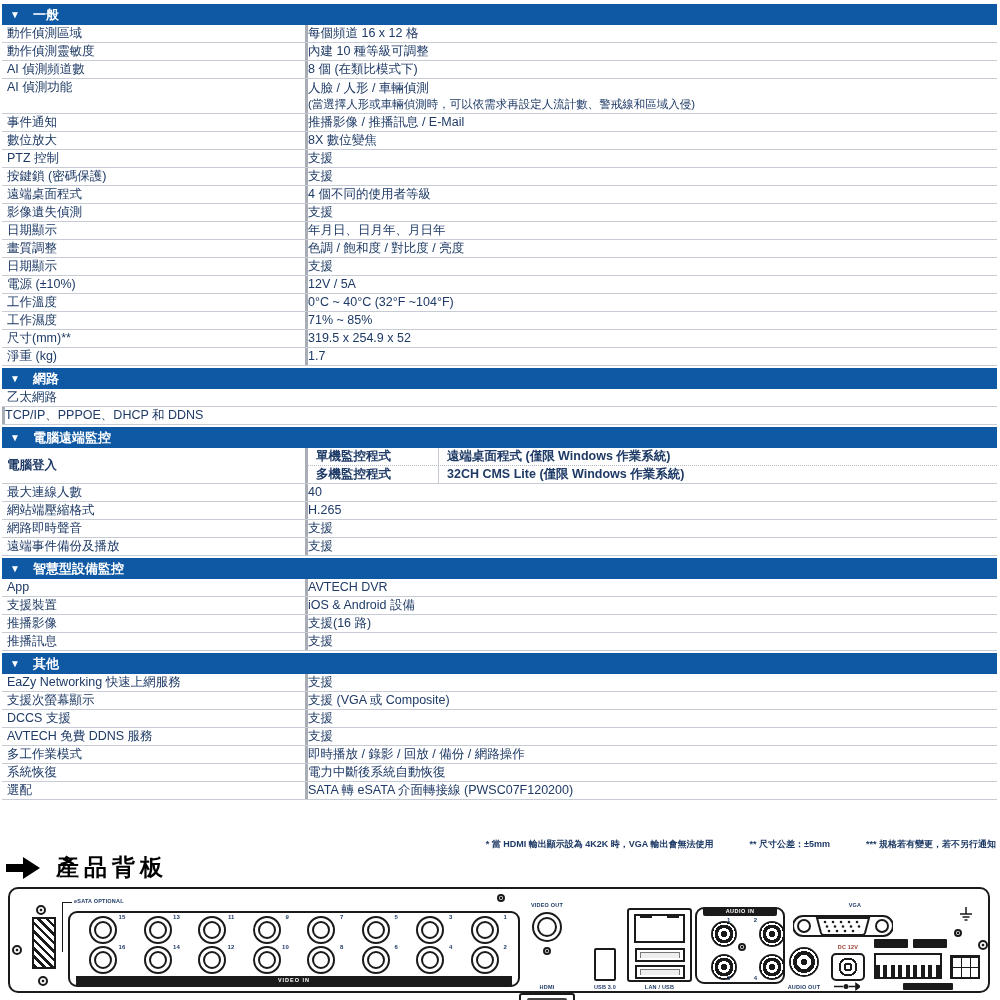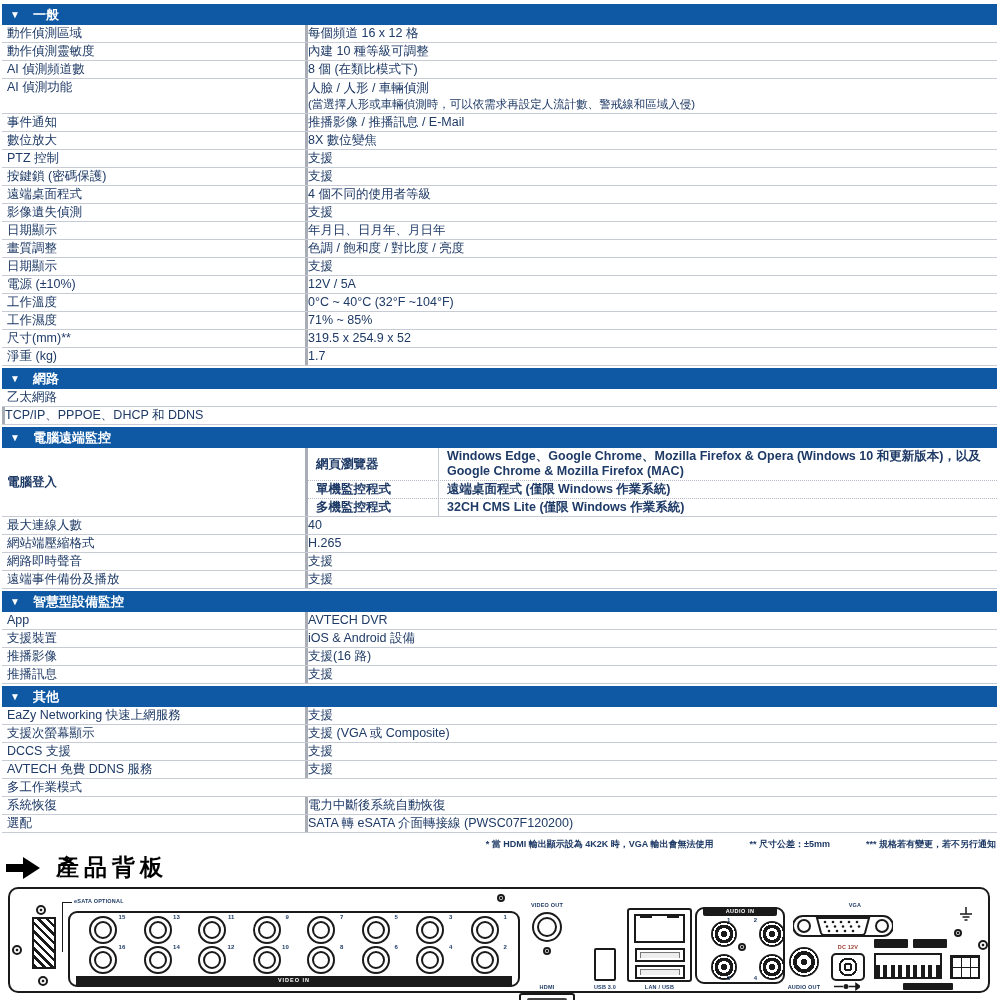--- a/index.html
+++ b/index.html
@@ -175,24 +175,20 @@
         <div class="value">TCP/IP、PPPOE、DHCP 和 DDNS</div>
       </div>
       <div class="sec-header">
         <span class="tri">▼</span>
         <span class="sec-title">電腦遠端監控</span>
       </div>
       <div class="nestedrow">
         <div class="label">電腦登入</div>
         <div class="inner">
           <div class="subrow">
-            <div class="sub">網頁瀏覽器</div>
-            <div class="sval">Windows Edge、Google Chrome、Mozilla Firefox &amp; Opera (Windows 10 和更新版本)，以及 Google Chrome &amp; Mozilla Firefox (MAC)</div>
-          </div>
-          <div class="subrow">
             <div class="sub">單機監控程式</div>
             <div class="sval">遠端桌面程式 (僅限 Windows 作業系統)</div>
           </div>
           <div class="subrow">
             <div class="sub">多機監控程式</div>
             <div class="sval">32CH CMS Lite (僅限 Windows 作業系統)</div>
           </div>
         </div>
       </div>
       <div class="row">
@@ -246,20 +242,21 @@
       <div class="row">
         <div class="label">DCCS 支援</div>
         <div class="value">支援</div>
       </div>
       <div class="row">
         <div class="label">AVTECH 免費 DDNS 服務</div>
         <div class="value">支援</div>
       </div>
       <div class="row">
         <div class="label">多工作業模式</div>
+        <div class="value">即時播放 / 錄影 / 回放 / 備份 / 網路操作</div>
       </div>
       <div class="row">
         <div class="label">系統恢復</div>
         <div class="value">電力中斷後系統自動恢復</div>
       </div>
       <div class="row">
         <div class="label">選配</div>
         <div class="value">SATA 轉 eSATA 介面轉接線 (PWSC07F120200)</div>
       </div>
     </div>

